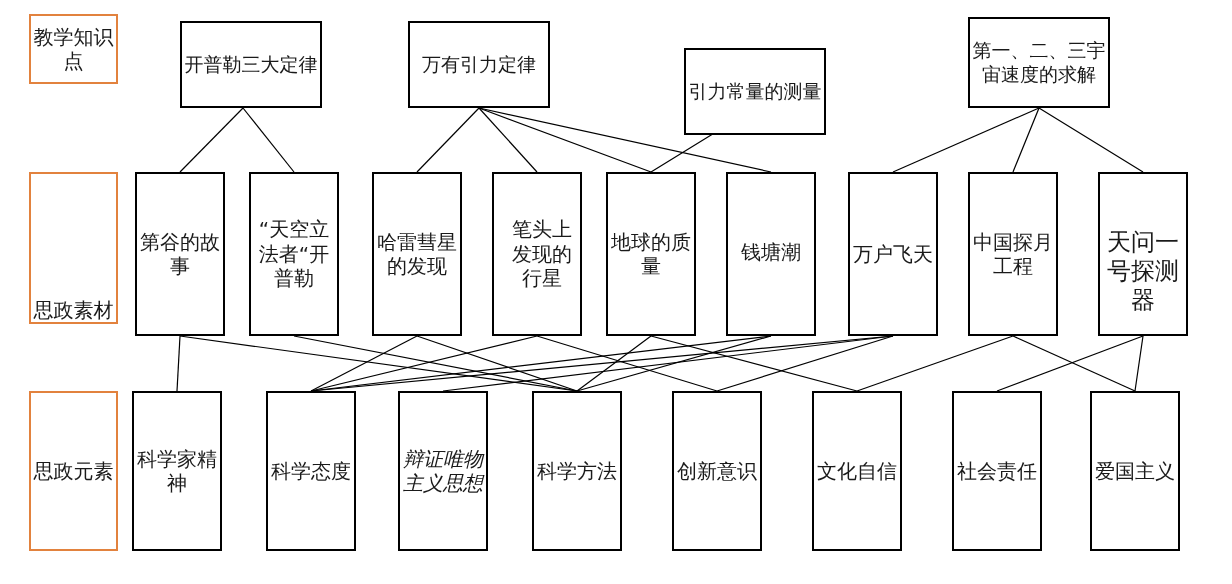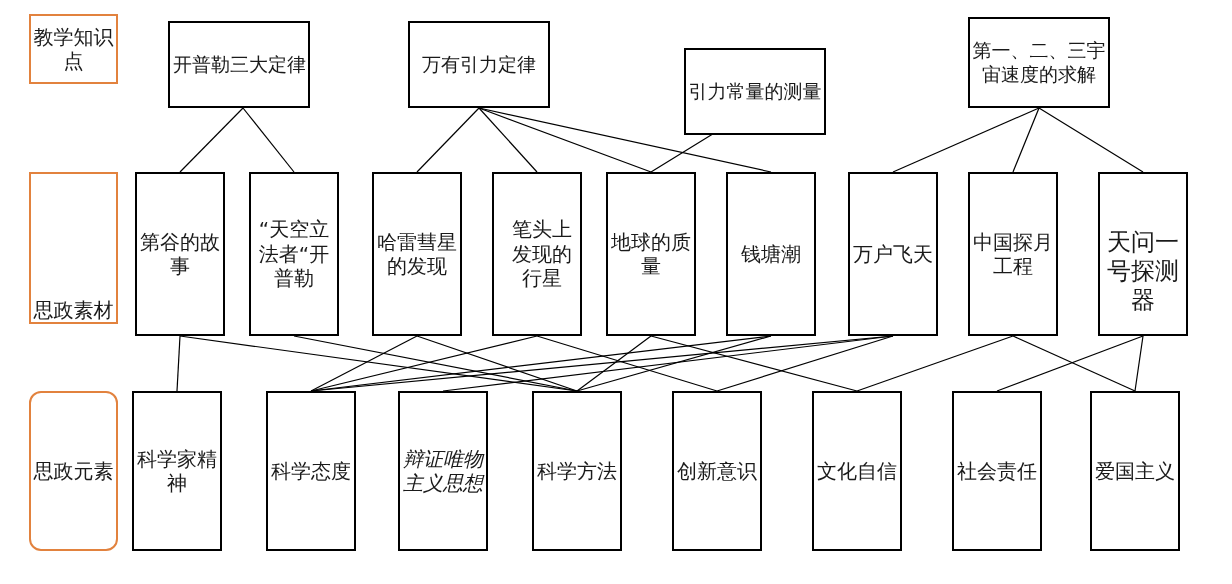--- a/index.html
+++ b/index.html
@@ -47,24 +47,24 @@
       <line x1="1143" y1="336" x2="1135" y2="391" stroke="#000000" stroke-width="1.2"></line>
       <line x1="1143" y1="336" x2="997" y2="391" stroke="#000000" stroke-width="1.2"></line>
     </svg>
   <div id="nodes">
       <div class="node legend" style="left: 29px; top: 14px; width: 89px; height: 70px;">
         <span class="txt" style="font-size: 20px;">教学知识点</span>
       </div>
       <div class="node legend" style="left: 29px; top: 172px; width: 89px; height: 152px; align-items: flex-end;">
         <span class="txt" style="font-size: 20px;">思政素材</span>
       </div>
-      <div class="node legend" style="left: 29px; top: 391px; width: 89px; height: 160px; border-radius: 12px;">
+      <div class="node legend" style="left: 29px; top: 391px; width: 89px; height: 160px;">
         <span class="txt" style="font-size: 20px;">思政元素</span>
       </div>
-      <div class="node black" style="left: 168px; top: 21px; width: 142px; height: 87px; justify-content: flex-end;">
+      <div class="node black" style="left: 180px; top: 21px; width: 142px; height: 87px;">
         <span class="txt" style="font-size: 19px;">开普勒三大定律</span>
       </div>
       <div class="node black" style="left: 408px; top: 21px; width: 142px; height: 87px;">
         <span class="txt" style="font-size: 19px;">万有引力定律</span>
       </div>
       <div class="node black" style="left: 684px; top: 21px; width: 142px; height: 87px; margin-top: 27px;">
         <span class="txt" style="font-size: 19px;">引力常量的测量</span>
       </div>
       <div class="node black" style="left: 968px; top: 17px; width: 142px; height: 91px;">
         <span class="txt" style="font-size: 19px;">第一、二、三宇宙速度的求解</span>
@@ -78,21 +78,21 @@
       <div class="node black" style="left: 372px; top: 172px; width: 90px; height: 164px;">
         <span class="txt" style="font-size: 20px;">哈雷彗星的发现</span>
       </div>
       <div class="node black" style="left: 492px; top: 172px; width: 90px; height: 164px;">
         <span class="txt" style="font-size: 20px; padding-left: 12px;">笔头上发现的行星</span>
       </div>
       <div class="node black" style="left: 606px; top: 172px; width: 90px; height: 164px;">
         <span class="txt" style="font-size: 20px;">地球的质量</span>
       </div>
       <div class="node black" style="left: 726px; top: 172px; width: 90px; height: 164px;">
-        <span class="txt" style="font-size: 20px;">钱塘潮</span>
+        <span class="txt" style="font-size: 20px; font-family: Liberation Mono, monospace;">钱塘潮</span>
       </div>
       <div class="node black" style="left: 848px; top: 172px; width: 90px; height: 164px;">
         <span class="txt" style="font-size: 20px;">万户飞天</span>
       </div>
       <div class="node black" style="left: 968px; top: 172px; width: 90px; height: 164px;">
         <span class="txt" style="font-size: 20px;">中国探月工程</span>
       </div>
       <div class="node black" style="left: 1098px; top: 172px; width: 90px; height: 164px;">
         <span class="txt" style="font-size: 24px; margin-top: 35px;">天问一号探测器</span>
       </div>

